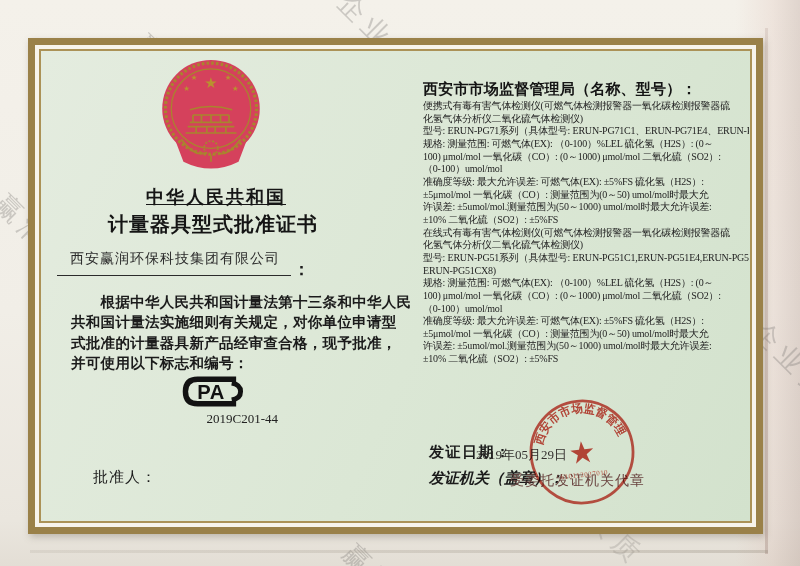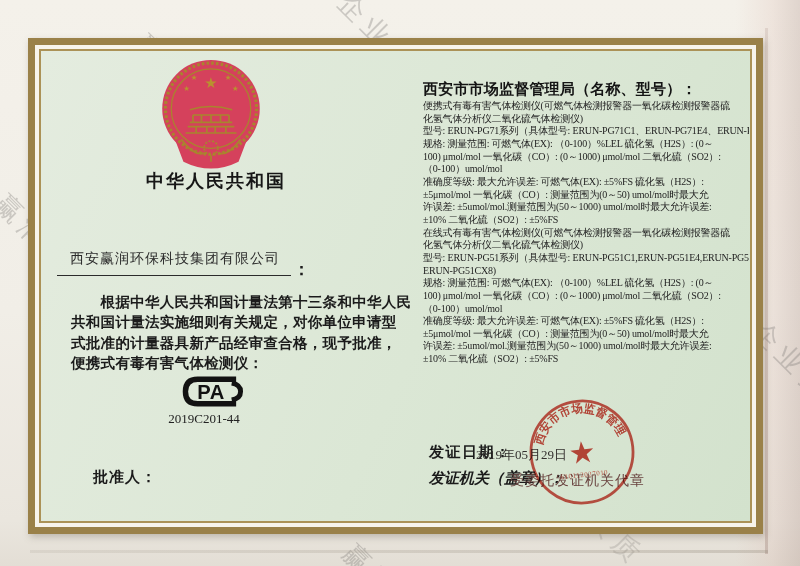--- a/index.html
+++ b/index.html
@@ -19,33 +19,33 @@
     background:linear-gradient(115deg,#e4ecdf 0%,#dbe7d5 55%,#d3e2cd 100%);}
   
   .wm{position:absolute;font-size:27px;letter-spacing:6px;white-space:nowrap;
     color:rgba(120,118,114,.33);transform:rotate(45deg);transform-origin:left top;
     font-family:"Liberation Serif",serif;pointer-events:none;}
   .w1{left:152px;top:26px;} .w2{left:12px;top:186px;} .w3{left:148px;top:326px;}
   .w4{left:360px;top:536px;} .w5{left:492px;top:72px;color:rgba(120,118,114,.22);}
   .w6{left:262px;top:-108px;} .w7{left:676px;top:220px;} .w8{left:466px;top:362px;color:rgba(120,118,114,.24);}
   
   .emblem{position:absolute;left:158px;top:58px;width:106px;height:114px;}
-  .title1{position:absolute;left:116px;top:169px;width:200px;text-align:center;
-    font-family:"Liberation Sans",sans-serif;font-weight:bold;font-size:18px;letter-spacing:2px;color:#161616;}
+  .title1{position:absolute;left:116px;top:185px;width:200px;text-align:center;
+    font-family:"Liberation Sans",sans-serif;font-weight:bold;font-size:18px;letter-spacing:2px;color:#161616;text-decoration:underline;}
   .title2{position:absolute;left:106px;top:211px;width:214px;text-align:center;
     font-family:"Liberation Sans",sans-serif;font-weight:bold;font-size:20px;letter-spacing:1px;color:#141414;}
   .company{position:absolute;left:70px;top:250px;font-size:14px;color:#2a2a2a;letter-spacing:1px;}
   .company-line{position:absolute;left:57px;top:260px;width:234px;height:15px;border-bottom:1.5px solid #2b2b2b;}
   .company-colon{position:absolute;left:293px;top:258px;font-size:17px;font-weight:bold;color:#1c1c1c;}
   .body-par{position:absolute;left:71px;top:292px;width:312px;font-size:14.5px;font-weight:bold;
     color:#1b1b1b;letter-spacing:.3px;}
   .body-par .line{line-height:20.4px;white-space:nowrap;}
   .cpa{position:absolute;left:181px;top:374px;width:64px;height:35px;}
-  .cpa-num{position:absolute;left:156px;top:411px;width:96px;text-align:center;font-size:13px;color:#222;}
-  .approver{position:absolute;left:93px;top:468px;font-size:15px;font-weight:bold;color:#1b1b1b;letter-spacing:1px;}
+  .cpa-num{position:absolute;left:182px;top:411px;width:96px;text-align:right;font-size:13px;color:#222;}
+  .approver{position:absolute;left:93px;top:468px;font-size:15px;font-weight:normal;color:#1b1b1b;letter-spacing:1px;}
   
   .r-header{position:absolute;left:423px;top:80px;width:330px;font-size:15px;font-weight:bold;color:#141414;letter-spacing:.2px;}
   .r-body{position:absolute;left:423px;top:100px;width:326px;overflow:hidden;color:#242424;}
   .r-body .rline{font-size:10px;line-height:12.65px;white-space:nowrap;letter-spacing:-.2px;}
   .issue-date-label{position:absolute;left:429px;top:443px;font-size:15px;font-weight:bold;color:#1b1b1b;letter-spacing:1.5px;text-align:right;}
   .issue-date-value{position:absolute;left:476px;top:446px;font-size:13px;color:#33302e;}
   .issue-org-label{position:absolute;left:429px;top:469px;font-size:15px;font-weight:bold;color:#1b1b1b;font-style:italic;}
   .issue-org-value{position:absolute;left:510px;top:472px;font-size:14px;color:#6a4440;letter-spacing:1px;}
   .seal{position:absolute;left:527px;top:397px;width:110px;height:110px;
     mix-blend-mode:multiply;opacity:.92;transform:rotate(-6deg);}
@@ -88,30 +88,31 @@
       <path d="M28 64 H72"></path>
       <path d="M36 64 V70 M46 64 V70 M54 64 V70 M64 64 V70"></path>
       <path d="M26 70 H74"></path>
       <circle cx="50" cy="84" r="6.5" stroke-dasharray="2 1.5"></circle>
       <path d="M22 76 Q34 92 43 89 M78 76 Q66 92 57 89"></path>
       <path d="M50 91 V97"></path>
     </g>
   </svg>
 
   <div class="title1">中华人民共和国</div>
+  <div class="title2">计量器具型式批准证书</div>
 
   <div class="company">西安赢润环保科技集团有限公司</div>
   <div class="company-line"></div>
   <div class="company-colon">：</div>
 
   <div class="body-par">
       <div class="line">　　根据中华人民共和国计量法第十三条和中华人民</div>
       <div class="line">共和国计量法实施细则有关规定，对你单位申请型</div>
       <div class="line">式批准的计量器具新产品经审查合格，现予批准，</div>
-      <div class="line">便携式有毒有害气体检测仪：</div>
+      <div class="line">并可使用以下标志和编号：</div>
     </div>
 
   <svg class="cpa" viewBox="0 0 130 66">
     <path d="M112 8 H34 Q9 8 9 33 Q9 58 34 58 H112" fill="none" stroke="#121212" stroke-width="11"></path>
     <path d="M103 16 Q121 19 121 33 Q121 47 103 50" fill="none" stroke="#121212" stroke-width="10"></path>
     <text x="33" y="48" font-family="Liberation Sans, sans-serif" font-weight="bold" font-size="41" letter-spacing="1" fill="#121212">PA</text>
   </svg>
   <div class="cpa-num">2019C201-44</div>
 
   <div class="approver">批准人：</div>

